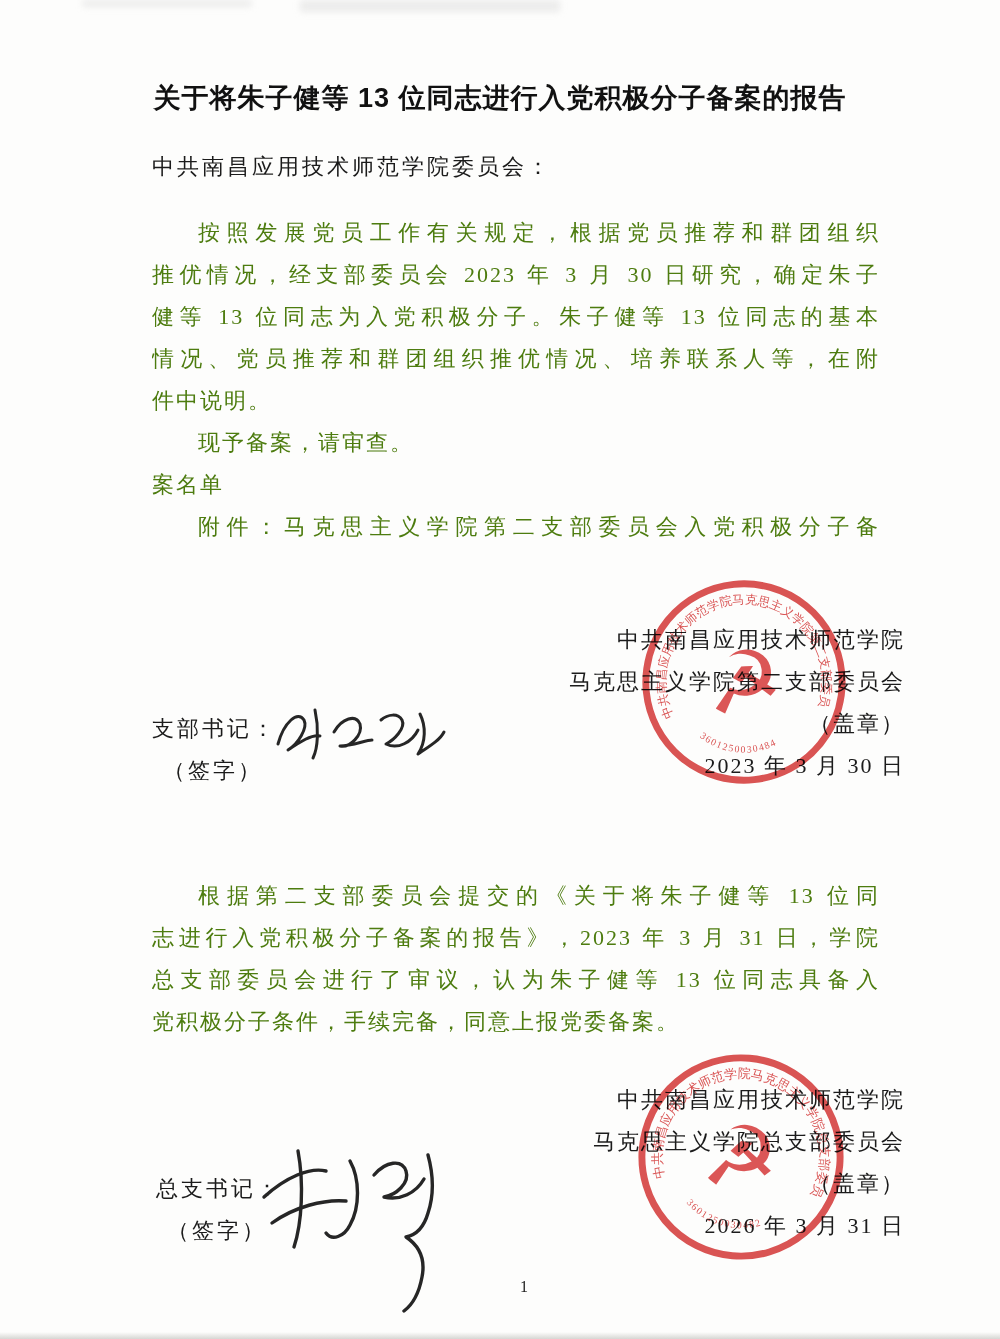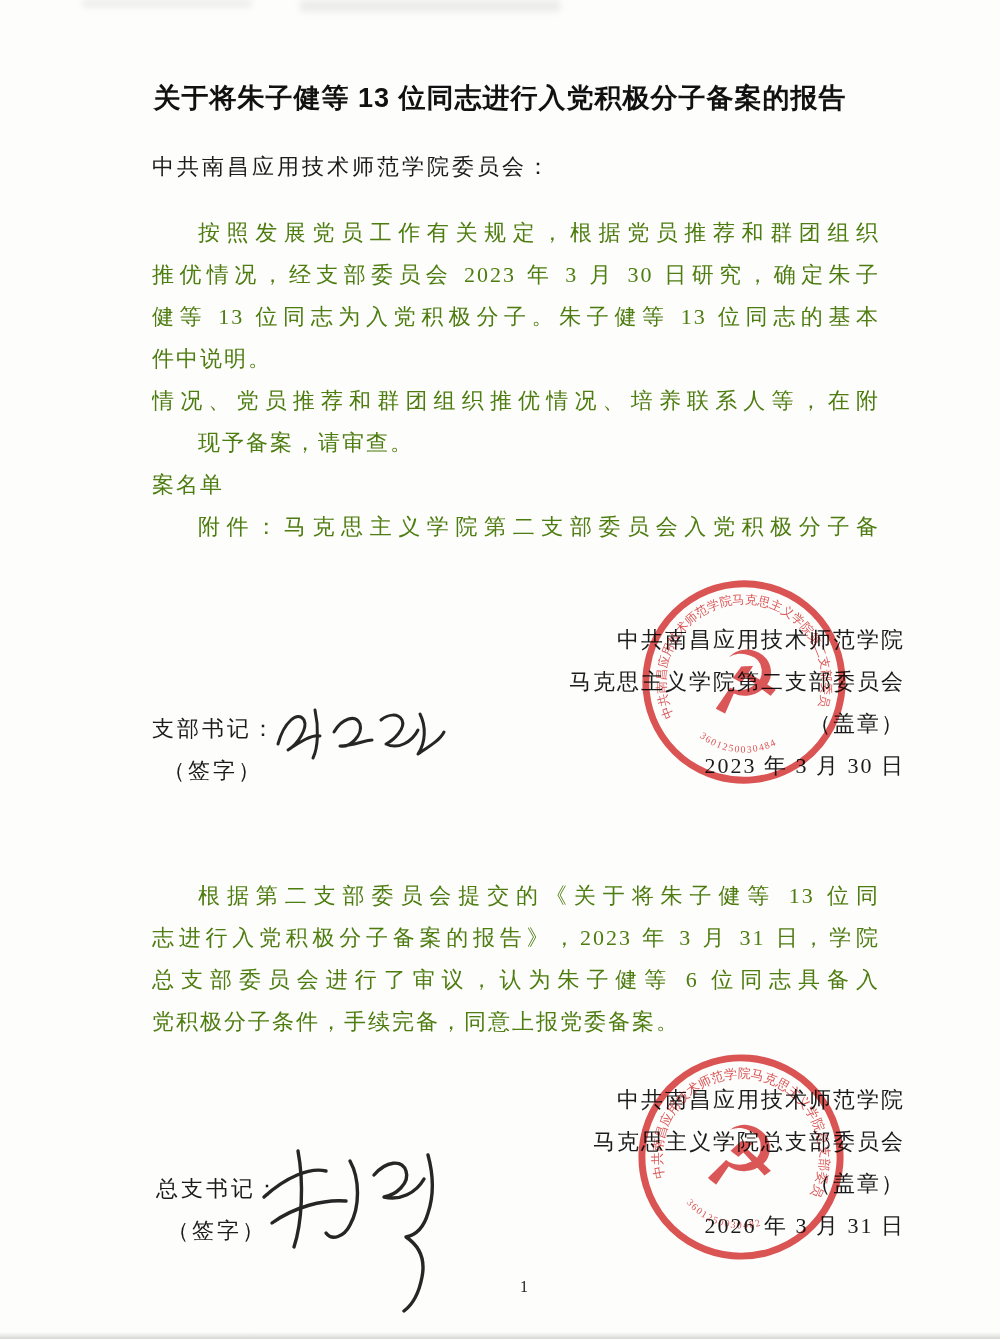--- a/index.html
+++ b/index.html
@@ -48,22 +48,22 @@
   <div class="smudge" style="left:300px;top:0;width:260px;height:12px;"></div>
 
   <div class="doc-title">关于将朱子健等 13 位同志进行入党积极分子备案的报告</div>
 
   <div class="addressee">中共南昌应用技术师范学院委员会：</div>
 
   <div class="bodyblock" style="top:212px;">
     <div class="ln indent just">按照发展党员工作有关规定，根据党员推荐和群团组织</div>
     <div class="ln just">推优情况，经支部委员会 2023 年 3 月 30 日研究，确定朱子</div>
     <div class="ln just">健等 13 位同志为入党积极分子。朱子健等 13 位同志的基本</div>
+    <div class="ln just">情况、党员推荐和群团组织推优情况、培养联系人等，在附</div>
     <div class="ln">件中说明。</div>
-    <div class="ln just">情况、党员推荐和群团组织推优情况、培养联系人等，在附</div>
     <div class="ln indent">现予备案，请审查。</div>
     <div class="ln">案名单</div>
     <div class="ln indent just">附件：马克思主义学院第二支部委员会入党积极分子备</div>
   </div>
 
   <div class="sigblock" style="top:619px;">
     <div class="ln">中共南昌应用技术师范学院</div>
     <div class="ln">马克思主义学院第二支部委员会</div>
     <div class="ln">（盖章）</div>
     <div class="ln">2023 年 3 月 30 日</div>
@@ -95,21 +95,21 @@
       <text font-size="10" fill="#d63c3c" letter-spacing="1.5">
         <textPath href="#serial1">3601250030484</textPath>
       </text>
       <text x="110" y="140" font-size="86" text-anchor="middle" fill="#d94040">☭</text>
     </svg>
   </div>
 
   <div class="bodyblock" style="top:875px;font-family:Liberation Serif, serif;">
     <div class="ln indent just">根据第二支部委员会提交的《关于将朱子健等 13 位同</div>
     <div class="ln just">志进行入党积极分子备案的报告》，2023 年 3 月 31 日，学院</div>
-    <div class="ln just">总支部委员会进行了审议，认为朱子健等 6 位同志具备入</div>
+    <div class="ln just">总支部委员会进行了审议，认为朱子健等 13 位同志具备入</div>
     <div class="ln">党积极分子条件，手续完备，同意上报党委备案。</div>
   </div>
 
   <div class="sigblock" style="top:1079px;">
     <div class="ln">中共南昌应用技术师范学院</div>
     <div class="ln">马克思主义学院总支部委员会</div>
     <div class="ln">（盖章）</div>
     <div class="ln">2026 年 3 月 31 日</div>
   </div>
 

